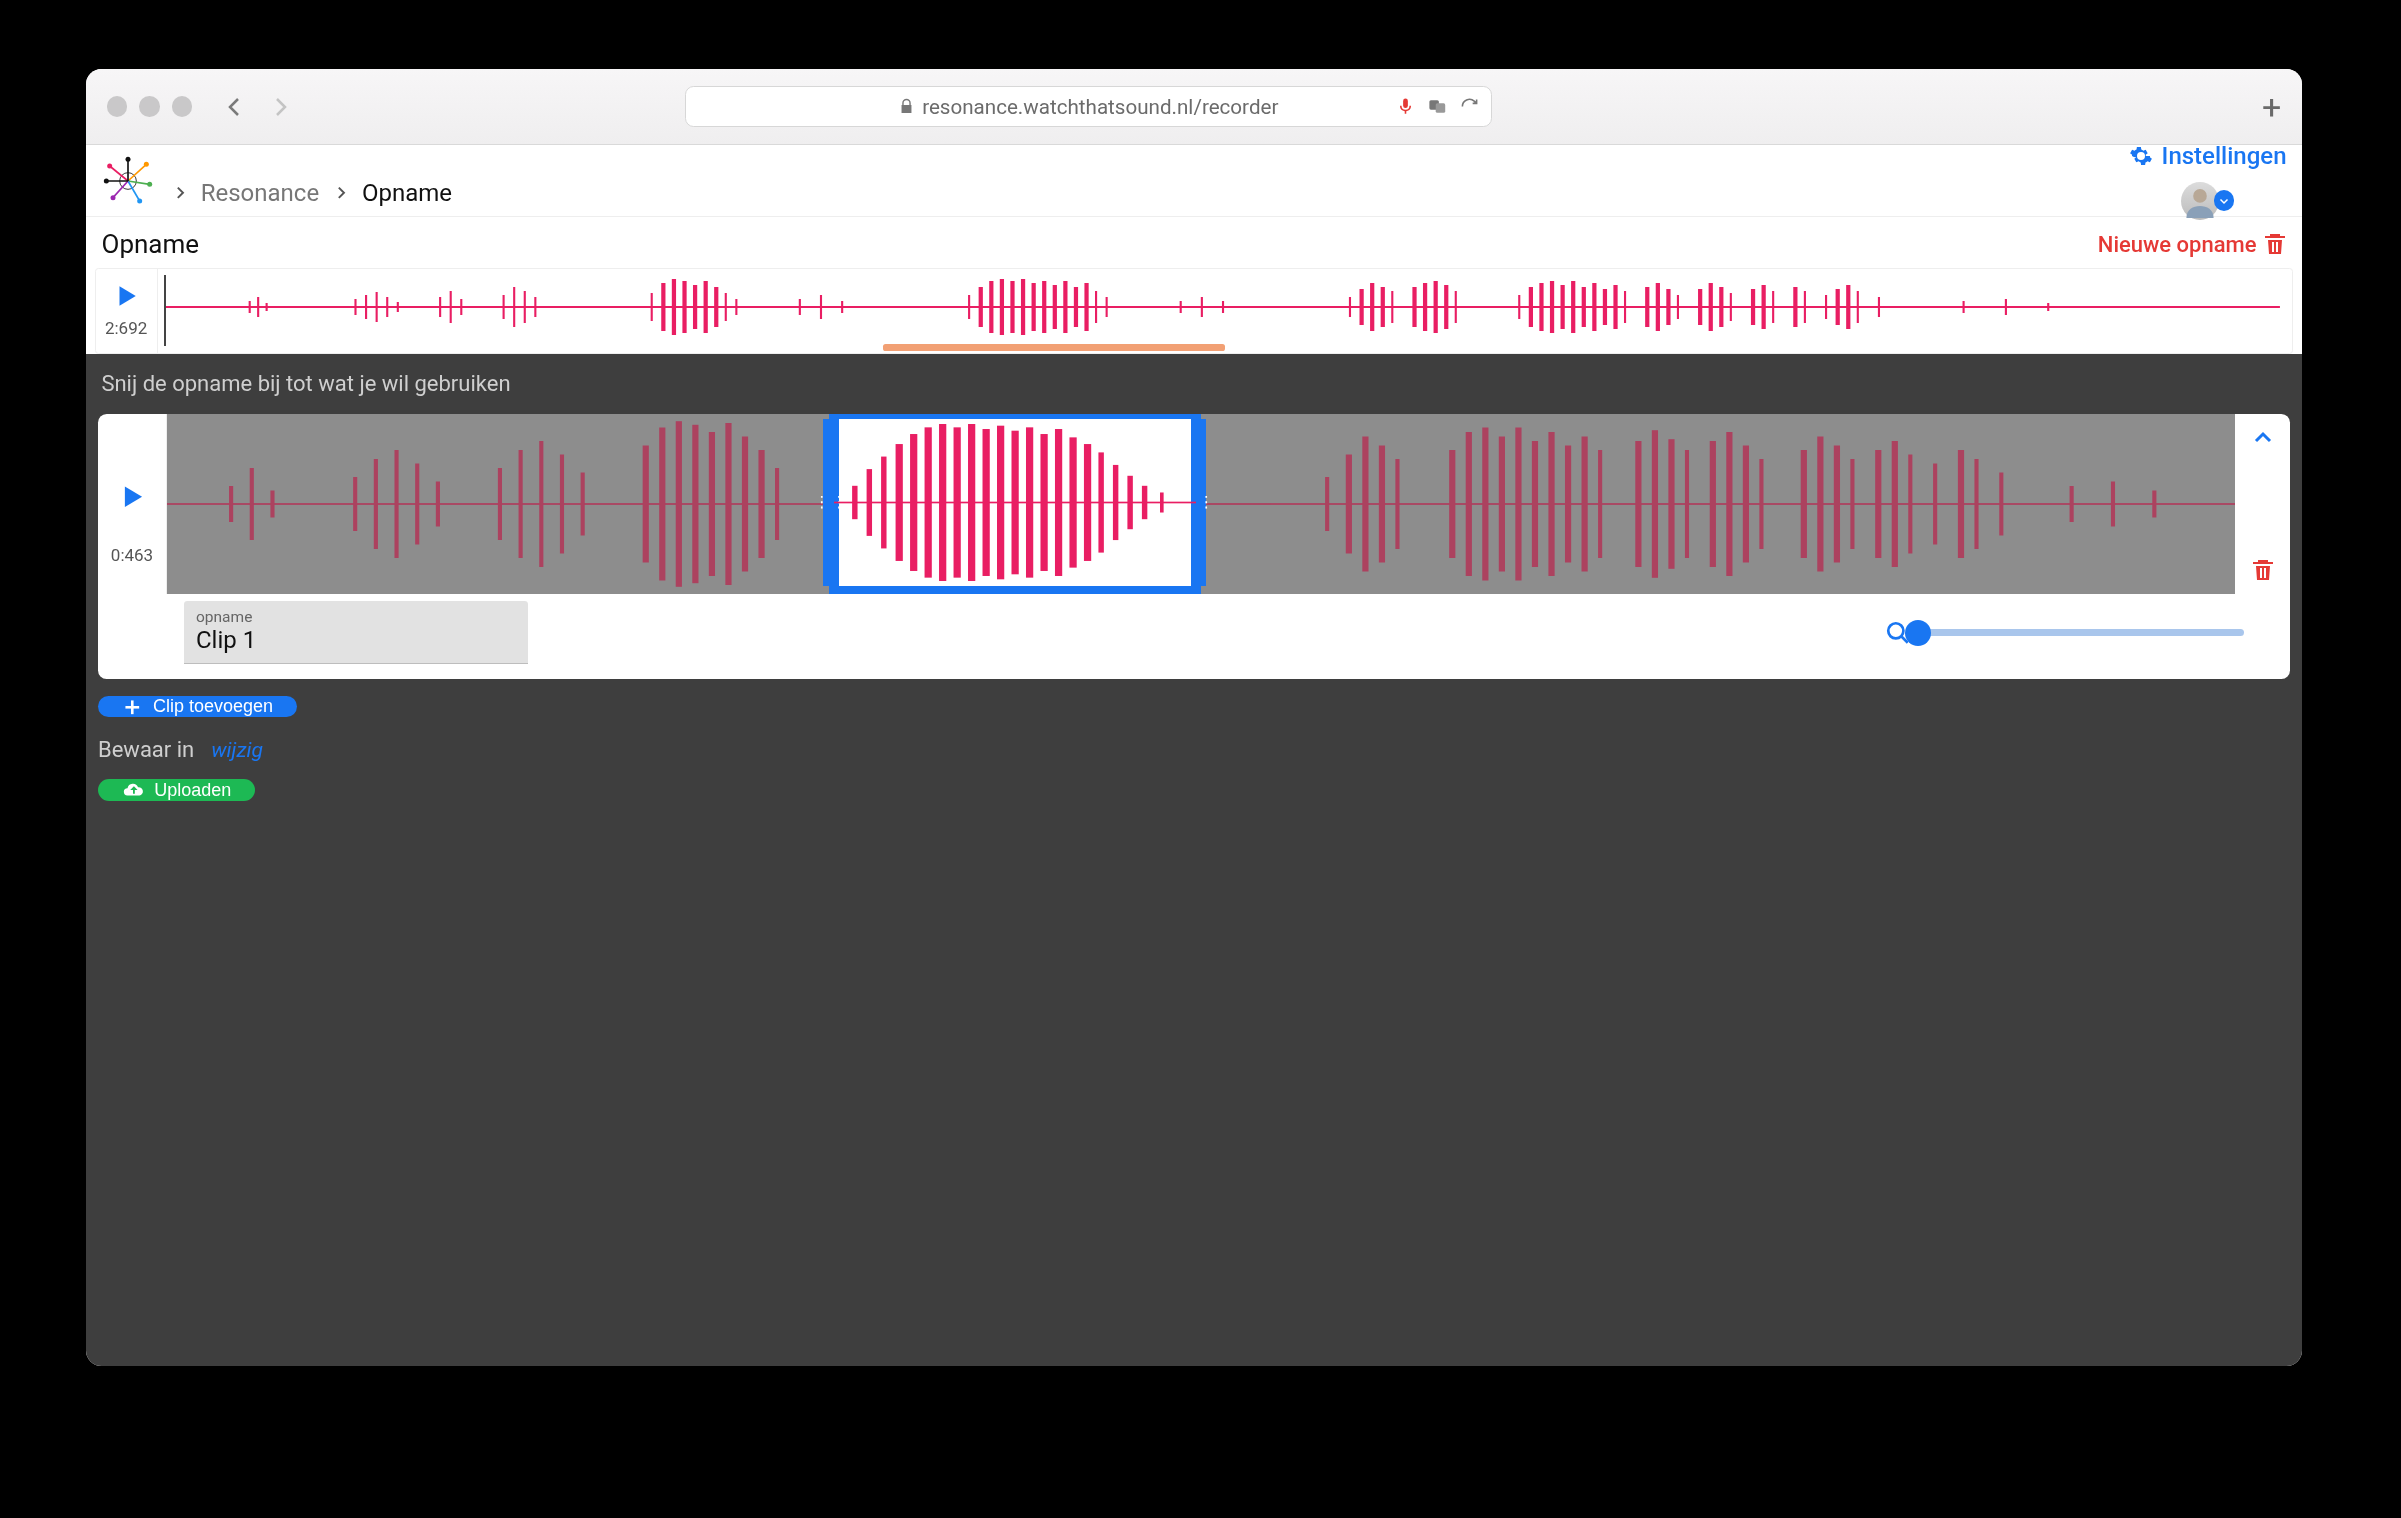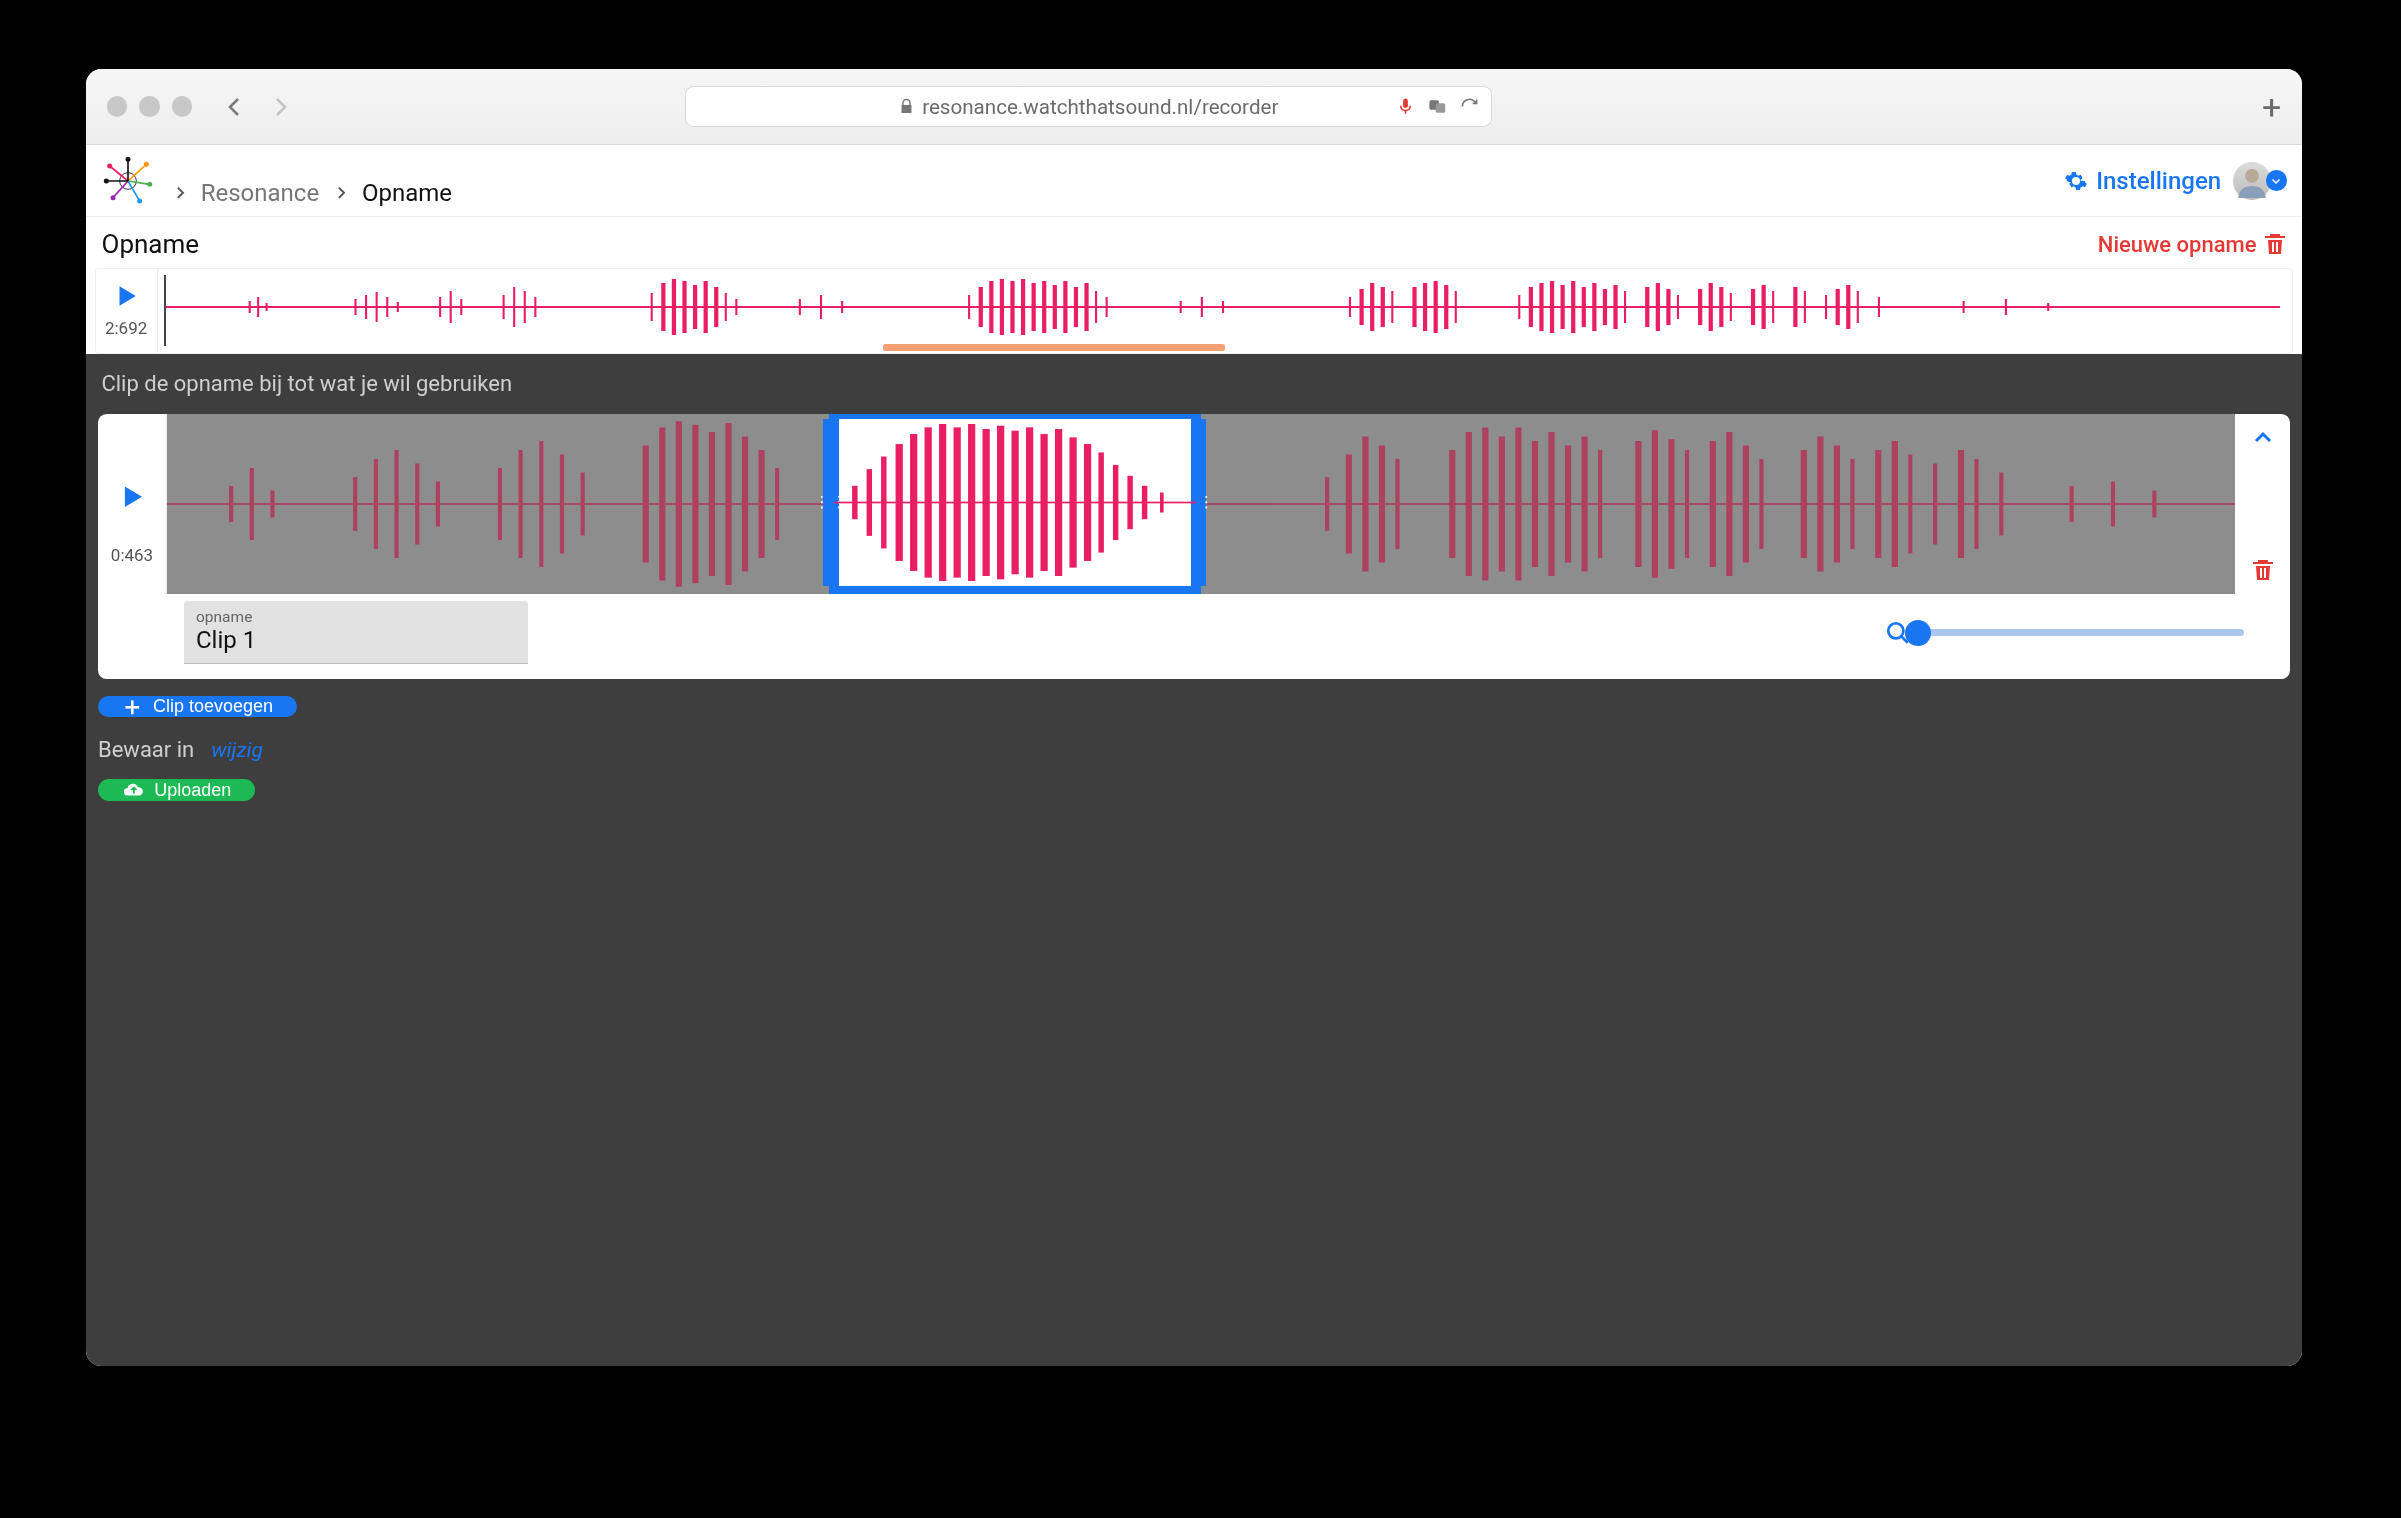--- a/index.html
+++ b/index.html
@@ -18,21 +18,21 @@
   .urlbar { flex:0 0 807px; margin:0 auto; height:41px; background:#fff; border:0.9px solid #d7d7d7; border-radius:8.6px; display:flex; align-items:center; justify-content:center; gap:6.9px; color:#6b6b6b; font-size:20.6px; position:relative;}
   .urlbar .icons-right { position:absolute; right:12px; display:flex; gap:12px; align-items:center;}
   .plus-tab { margin-left:auto; font-size:34px; color:#6a6a6a; line-height:1;}
   
   .app-header { height:72px; display:flex; align-items:center; padding:0 15.5px; gap:17px; border-bottom:0.9px solid #eee;}
   .logo { width:53px; height:53px; display:flex; align-items:center; justify-content:center;}
   .crumbs { display:flex; align-items:center; gap:13.7px; font-size:24px;margin-top:24px;}
   .crumbs .sep svg{width:15.5px;height:15.5px;}
   .crumbs .muted{color:#777;}
   .crumbs .current{color:#111;}
-  .header-right{margin-left:auto; display:flex; align-items:center; gap:12px;}
+  .header-right{margin-left:auto; display:flex; align-items:center; gap:12px;flex-direction:column;}
   .settings-link { color:#1976f2; font-size:24px; font-weight:500; display:flex; align-items:center; gap:8.6px;}
   .avatar-wrap{display:flex;align-items:center;gap:0;}
   .avatar{width:38px;height:38px;border-radius:50%;background:linear-gradient(#dcdcdc,#bbb);display:flex;align-items:center;justify-content:center;font-size:17px;color:#555;}
   .avatar-chevron{width:20.6px;height:20.6px;border-radius:50%;background:#1976f2;display:flex;align-items:center;justify-content:center;margin-left:-5.2px;}
   
   .section-row{display:flex;align-items:center;justify-content:space-between;padding:12px 15.5px 8.6px;}
   .section-row h2{font-size:26px;font-weight:400;color:#111;}
   .danger-actions{display:flex;align-items:center;gap:6px;color:#e53935;font-size:22px;font-weight:500;}
   
   .overview-card{margin:0 8.6px 0 8.6px;background:#fff;border:0.9px solid #eee;border-radius:3.4px;display:flex;align-items:stretch;}
@@ -315,21 +315,21 @@
               <rect x="870" y="22" width="1" height="16"></rect>
               <rect x="890" y="26" width="1" height="8"></rect>
           </g>
         </g>
       </svg>
       <div class="range-bar"></div>
     </div>
   </div>
 
   <div class="editor">
-    <div class="editor-hint">Clip de opname bij tot wat je wil gebruiken</div>
+    <div class="editor-hint">Snij de opname bij tot wat je wil gebruiken</div>
 
     <div class="trim-card">
       <div class="trim-wave-col">
         <div class="trim-wave-row">
           <div class="trim-play-col">
             <span class="icon" style="margin-top:43px;">
               <svg width="27.5" height="27.5" viewBox="0 0 24 24" fill="#1976f2">
                   <polygon points="6,3 21,12 6,21"></polygon>
                 </svg>
             </span>

